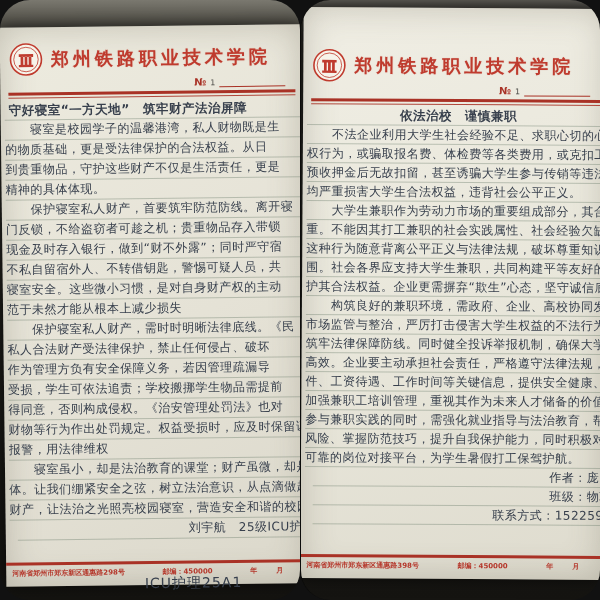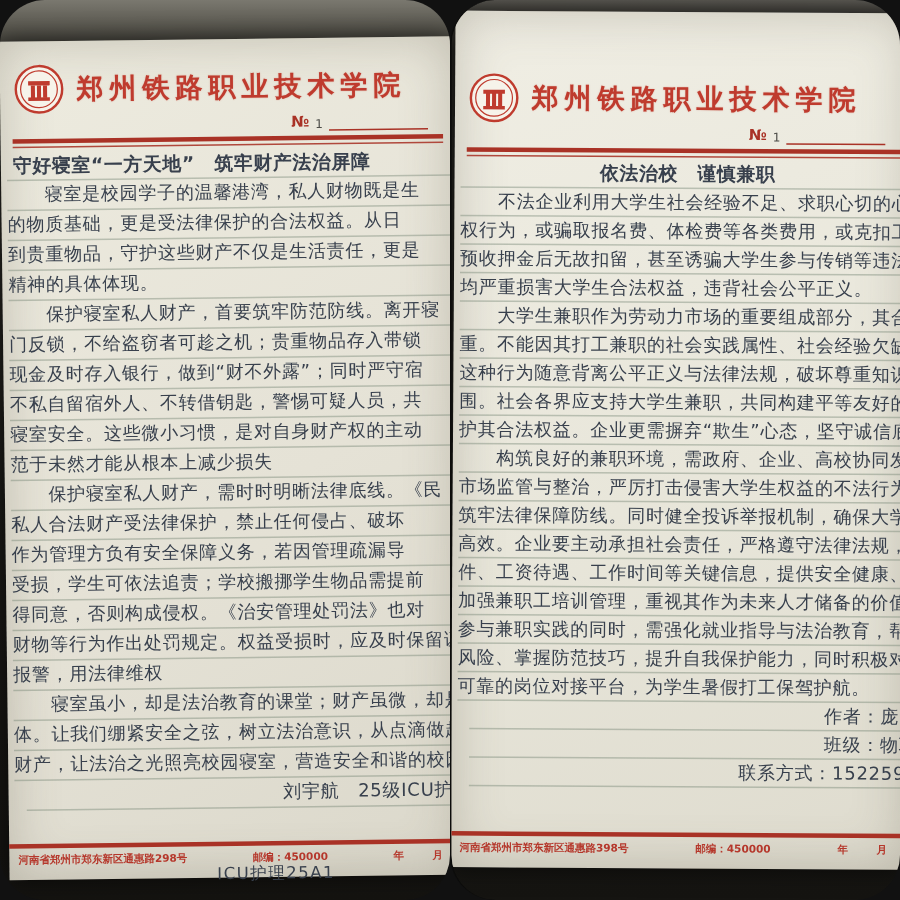--- a/index.html
+++ b/index.html
@@ -59,23 +59,23 @@
   .paper-right .title-row span { text-underline-offset:3px; }
   .sig-row { text-align:right; padding-right:0; transform:translateX(8px); }
 
   
   .footer {
     border-top:3px solid #a93226; padding:3px 6px 0 6px; height:24px;
     display:flex; justify-content:space-between; align-items:flex-start; gap:4px;
     color:#b5372b; font-weight:bold; font-size:7px; white-space:nowrap; position:relative;
   }
   .footer .addr { overflow:hidden; }
-  .footer .date { padding-right:0; letter-spacing:6px; }
+  .footer .date { padding-right:12px; letter-spacing:6px; }
   .below-note {
-    position:absolute; left:46%; top:11px; color:#38404d; font-size:11px;
+    position:absolute; left:46%; top:11px; color:#38404d; font-size:14px;
     font-weight:normal; letter-spacing:1px; white-space:nowrap;
   }
 </style>
 </head>
 <body>
 
 <div class="stage">
 
   <div class="photo photo-left">
     <div class="paper paper-left">

